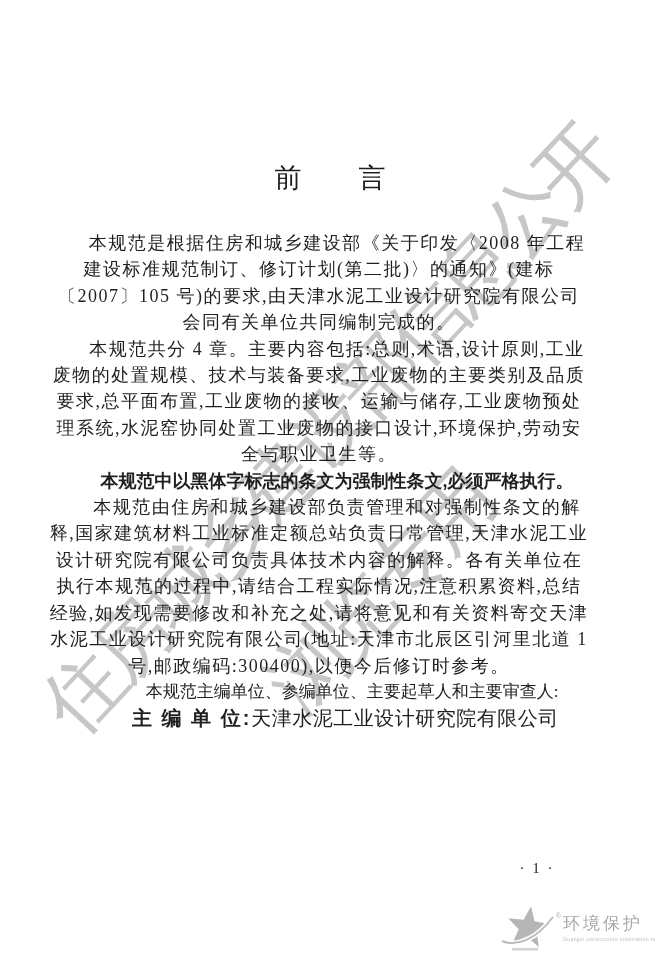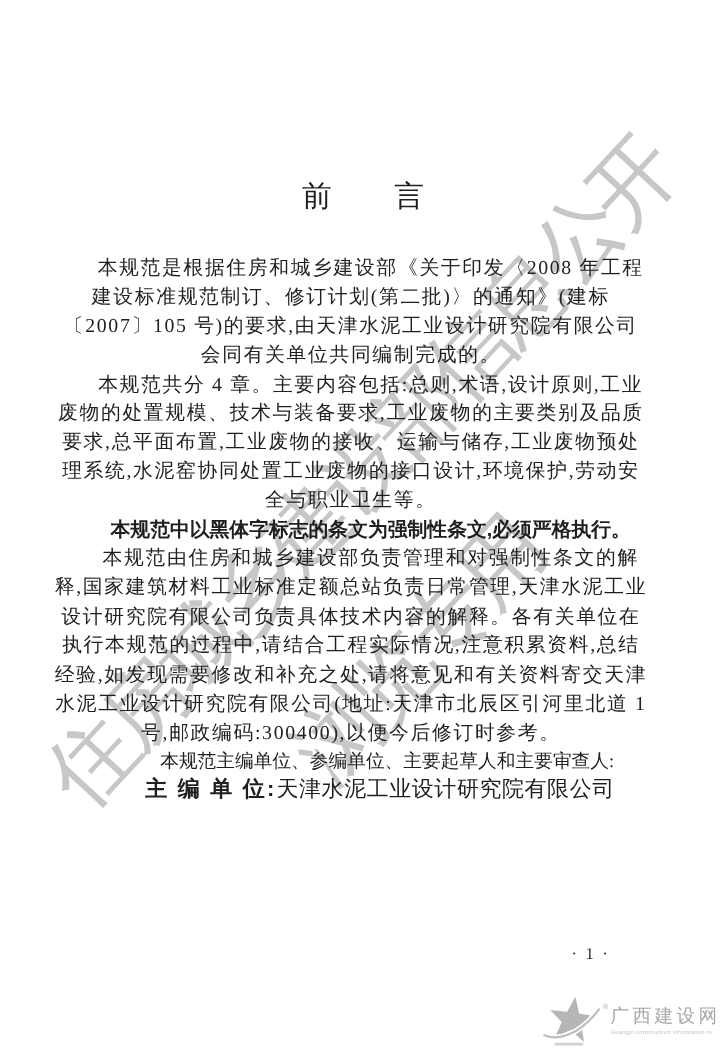--- a/index.html
+++ b/index.html
@@ -132,18 +132,18 @@
     <svg class="logo-star" width="56" height="50" viewBox="0 0 56 50" xmlns="http://www.w3.org/2000/svg">
       <g transform="rotate(8 28 24)">
         <path d="M28 2 L33.5 16.5 L49 17 L37 26.5 L41.5 41.5 L28 32.5 L14.5 41.5 L19 26.5 L7 17 L22.5 16.5 Z" fill="#b6b6b6"></path>
       </g>
       <path d="M2 37 C 16 43, 36 36, 53 13" stroke="#ffffff" stroke-width="5" fill="none"></path>
       <path d="M2 37 C 16 43, 36 36, 53 13" stroke="#bdbdbd" stroke-width="2" fill="none"></path>
       <rect x="12" y="44" width="26" height="2.5" fill="#d2d2d2"></rect>
     </svg>
     <span class="logo-reg">®</span>
     <span class="logo-textcol">
-      <span class="logo-name">广西建设网</span>
+      <span class="logo-name">环境保护</span>
       <span class="logo-sub">Guangxi construction information network</span>
     </span>
   </div>
 
 </div>
 
 </body></html>

